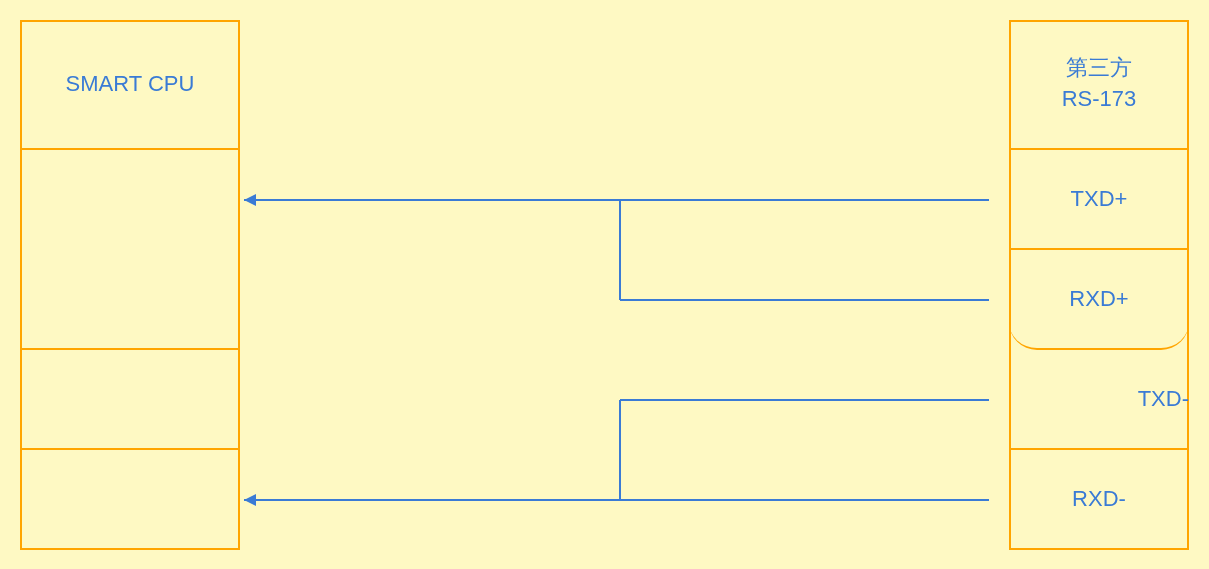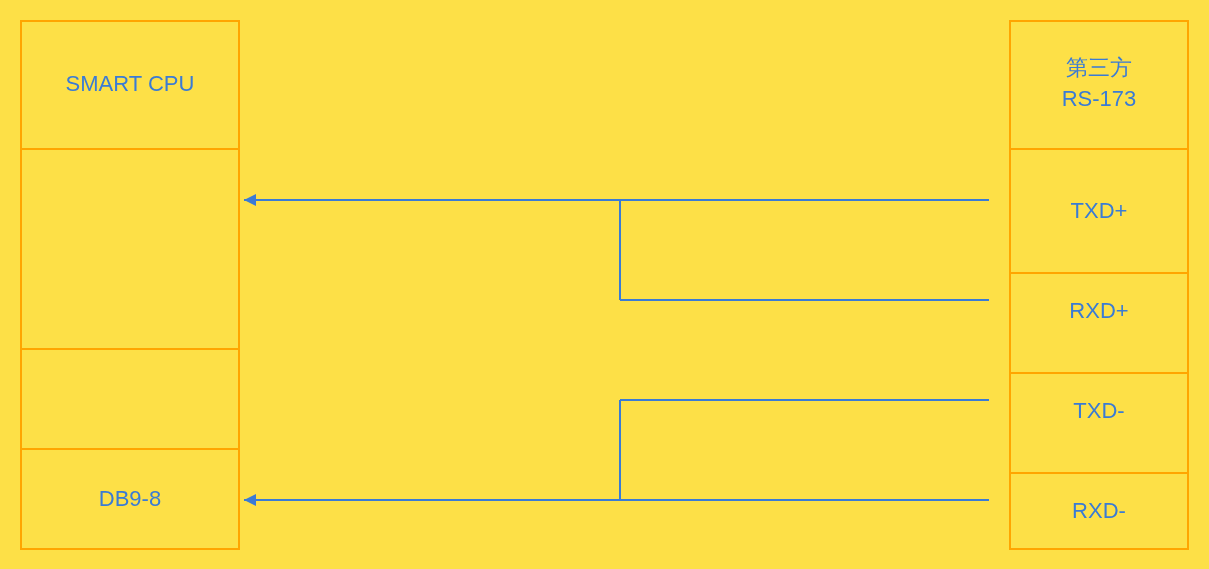--- a/index.html
+++ b/index.html
@@ -8,21 +8,21 @@
       background: #000;
       width: 1209px;
       height: 569px;
       overflow: hidden;
       font-family: Arial, sans-serif;
     }
 
     .diagram {
       width: 1209px;
       height: 569px;
-      background: #fde047;
+      background: #fef9c3;
       position: relative;
     }
 
     
     .left-block {
       position: absolute;
       left: 20px;
       top: 20px;
       width: 220px;
       height: 530px;
@@ -79,30 +79,30 @@
       display: flex;
       align-items: center;
       justify-content: center;
       flex-direction: column;
     }
 
     .right-row {
       position: absolute;
       right: 20px;
       width: 180px;
-      height: 124px;
+      height: 100px;
       border-bottom: 2px solid #FFA500;
       display: flex;
       align-items: center;
       justify-content: center;
     }
 
     .right-row-1 { top: 150px; } 
-    .right-row-2 { top: 250px; } 
-    .right-row-3 { top: 350px; } 
+    .right-row-2 { top: 250px; border-radius: 28px; } 
+    .right-row-3 { top: 350px; justify-content: flex-end; } 
     .right-row-4 { top: 450px; align-items: center; } 
     .right-row-5 { top: 550px; } 
 
     .label {
       color: #3a7bd5;
       font-size: 22px;
       font-weight: 400;
     }
 
     .label-zh {
@@ -129,23 +129,20 @@
 <div class="diagram">
 
   <div class="left-block"></div>
 
   <div class="left-header">
     <span class="label">SMART CPU</span>
   </div>
 
   <div class="left-row left-row-2"></div>
   <div class="left-row left-row-3"></div>
-  <div class="left-row left-row-4">
-    <span class="label">DB9-8</span>
-  </div>
   <div class="left-row left-row-5" style="border-bottom:none;"></div>
 
   <div class="right-block"></div>
 
   <div class="right-header">
     <span class="label-zh">
       <span>第三方</span><br>
       <span>RS-173</span>
     </span>
   </div>

